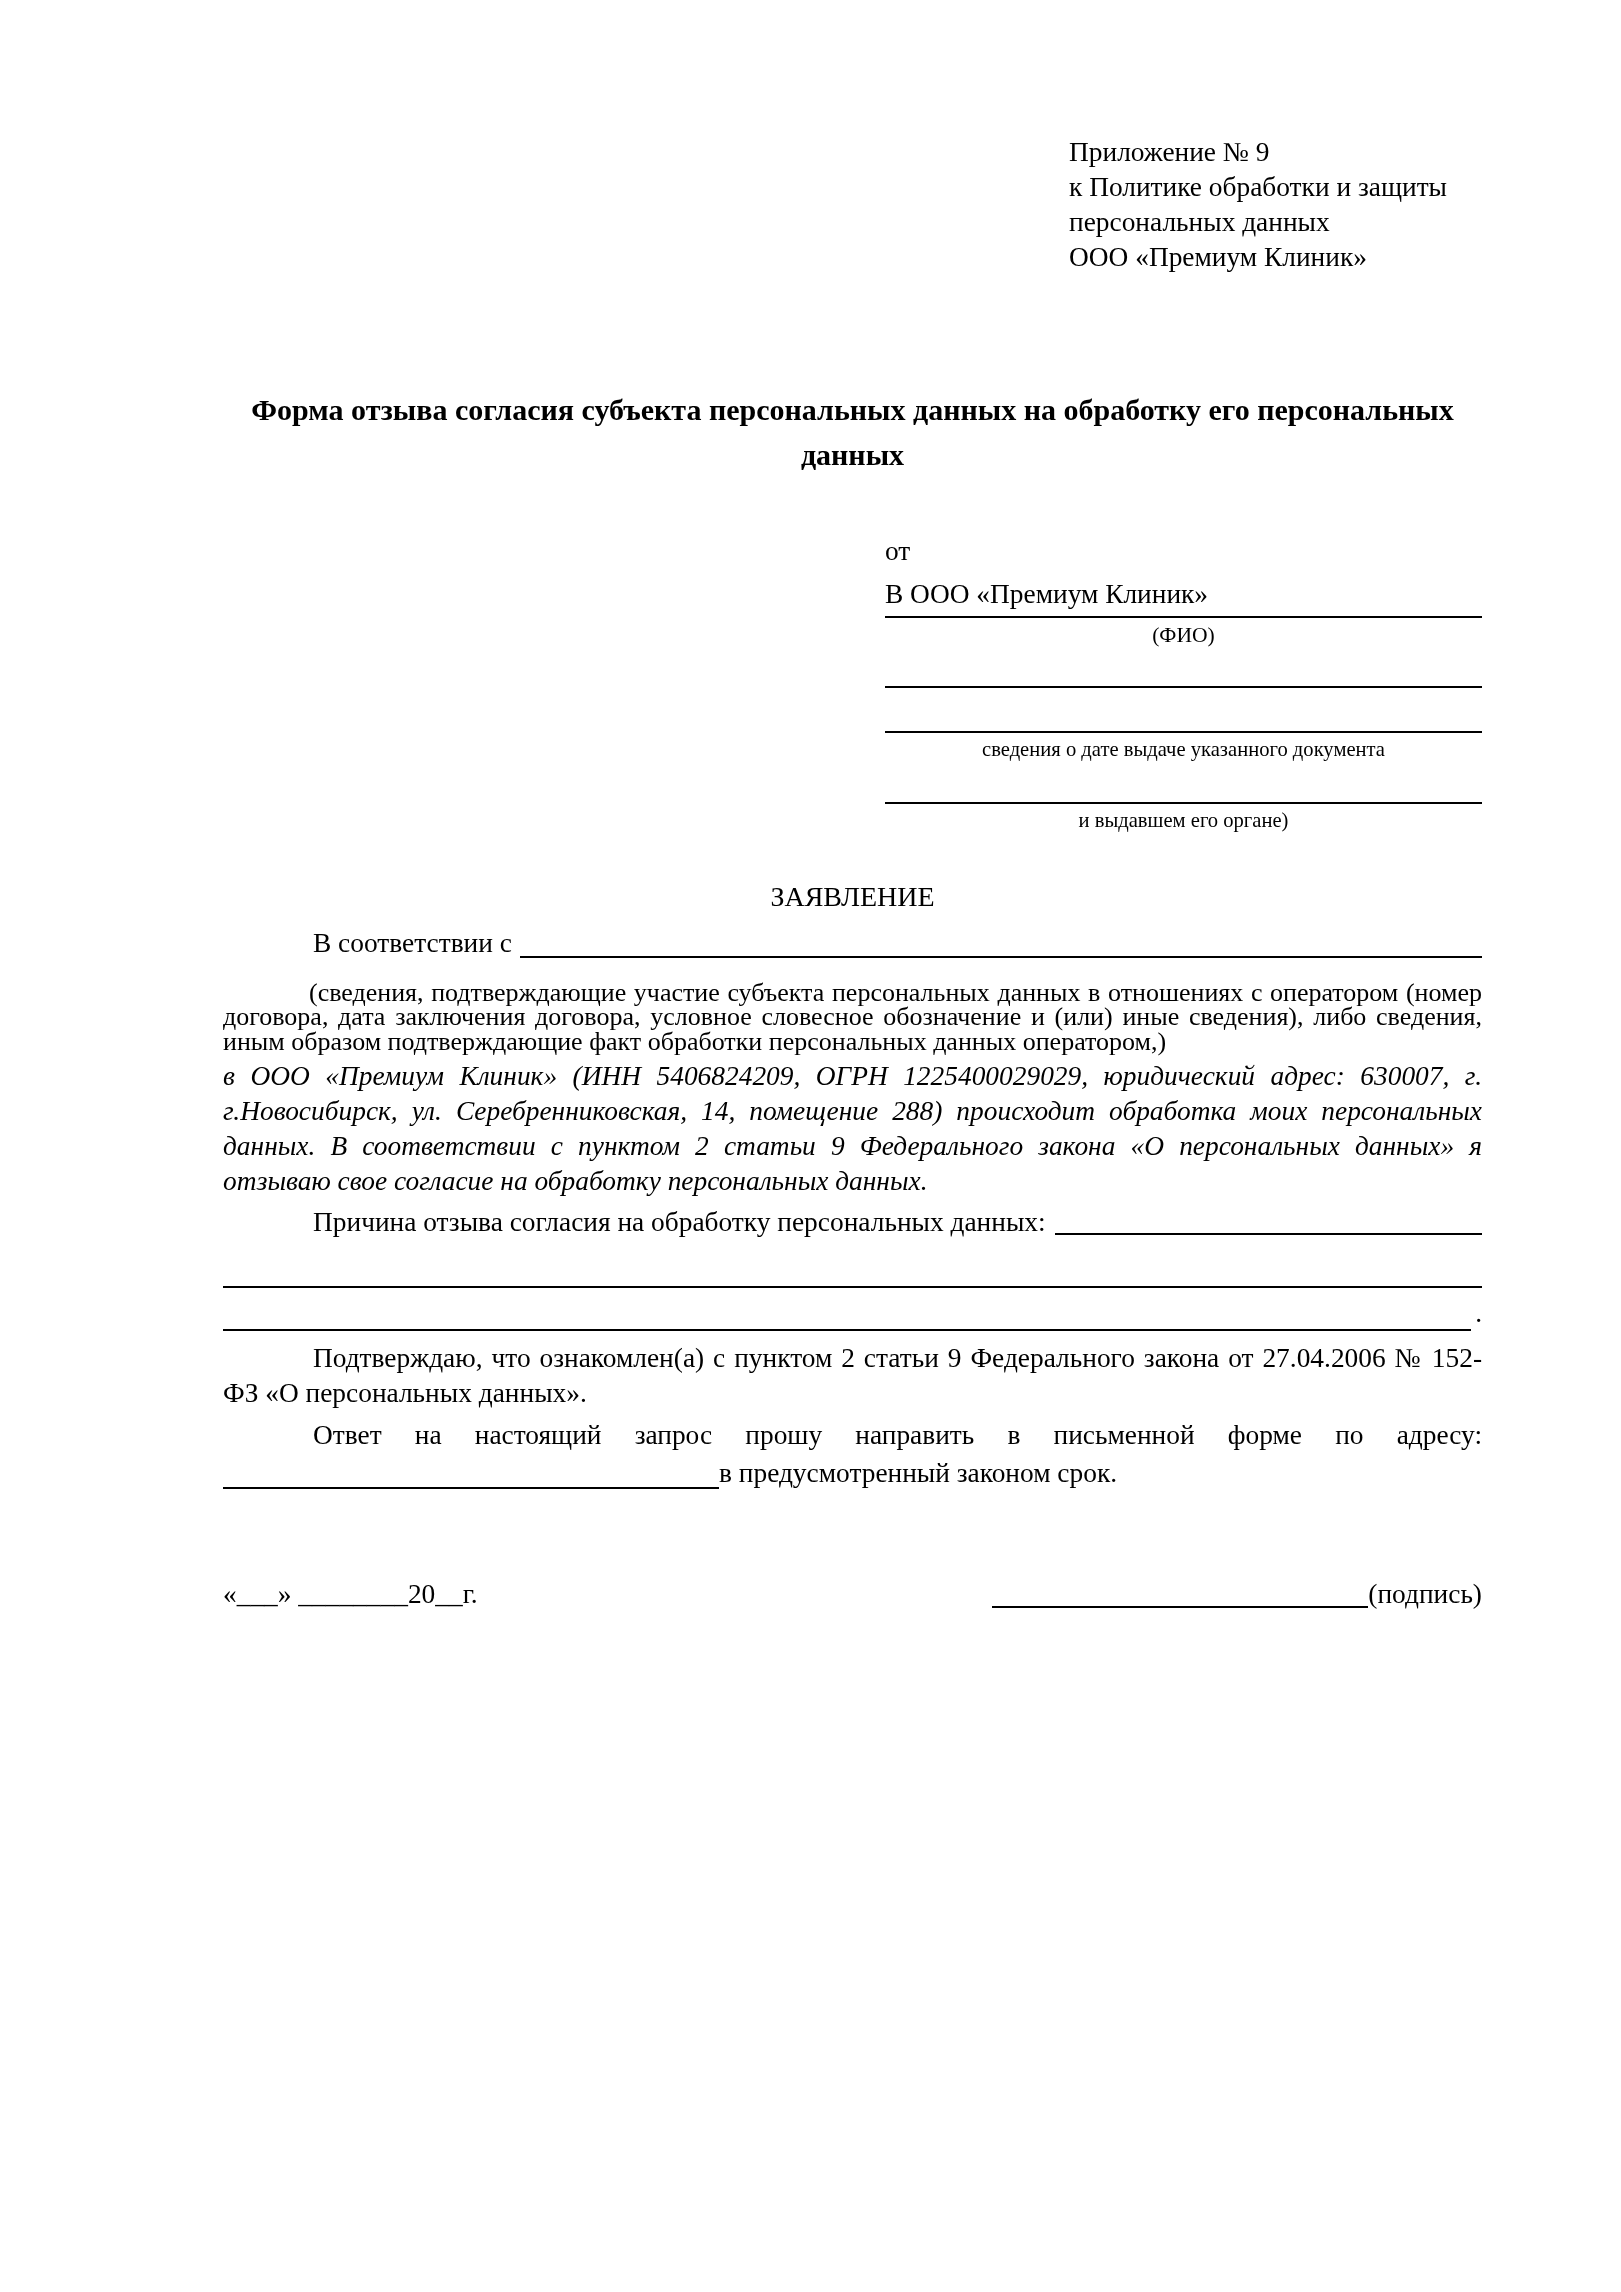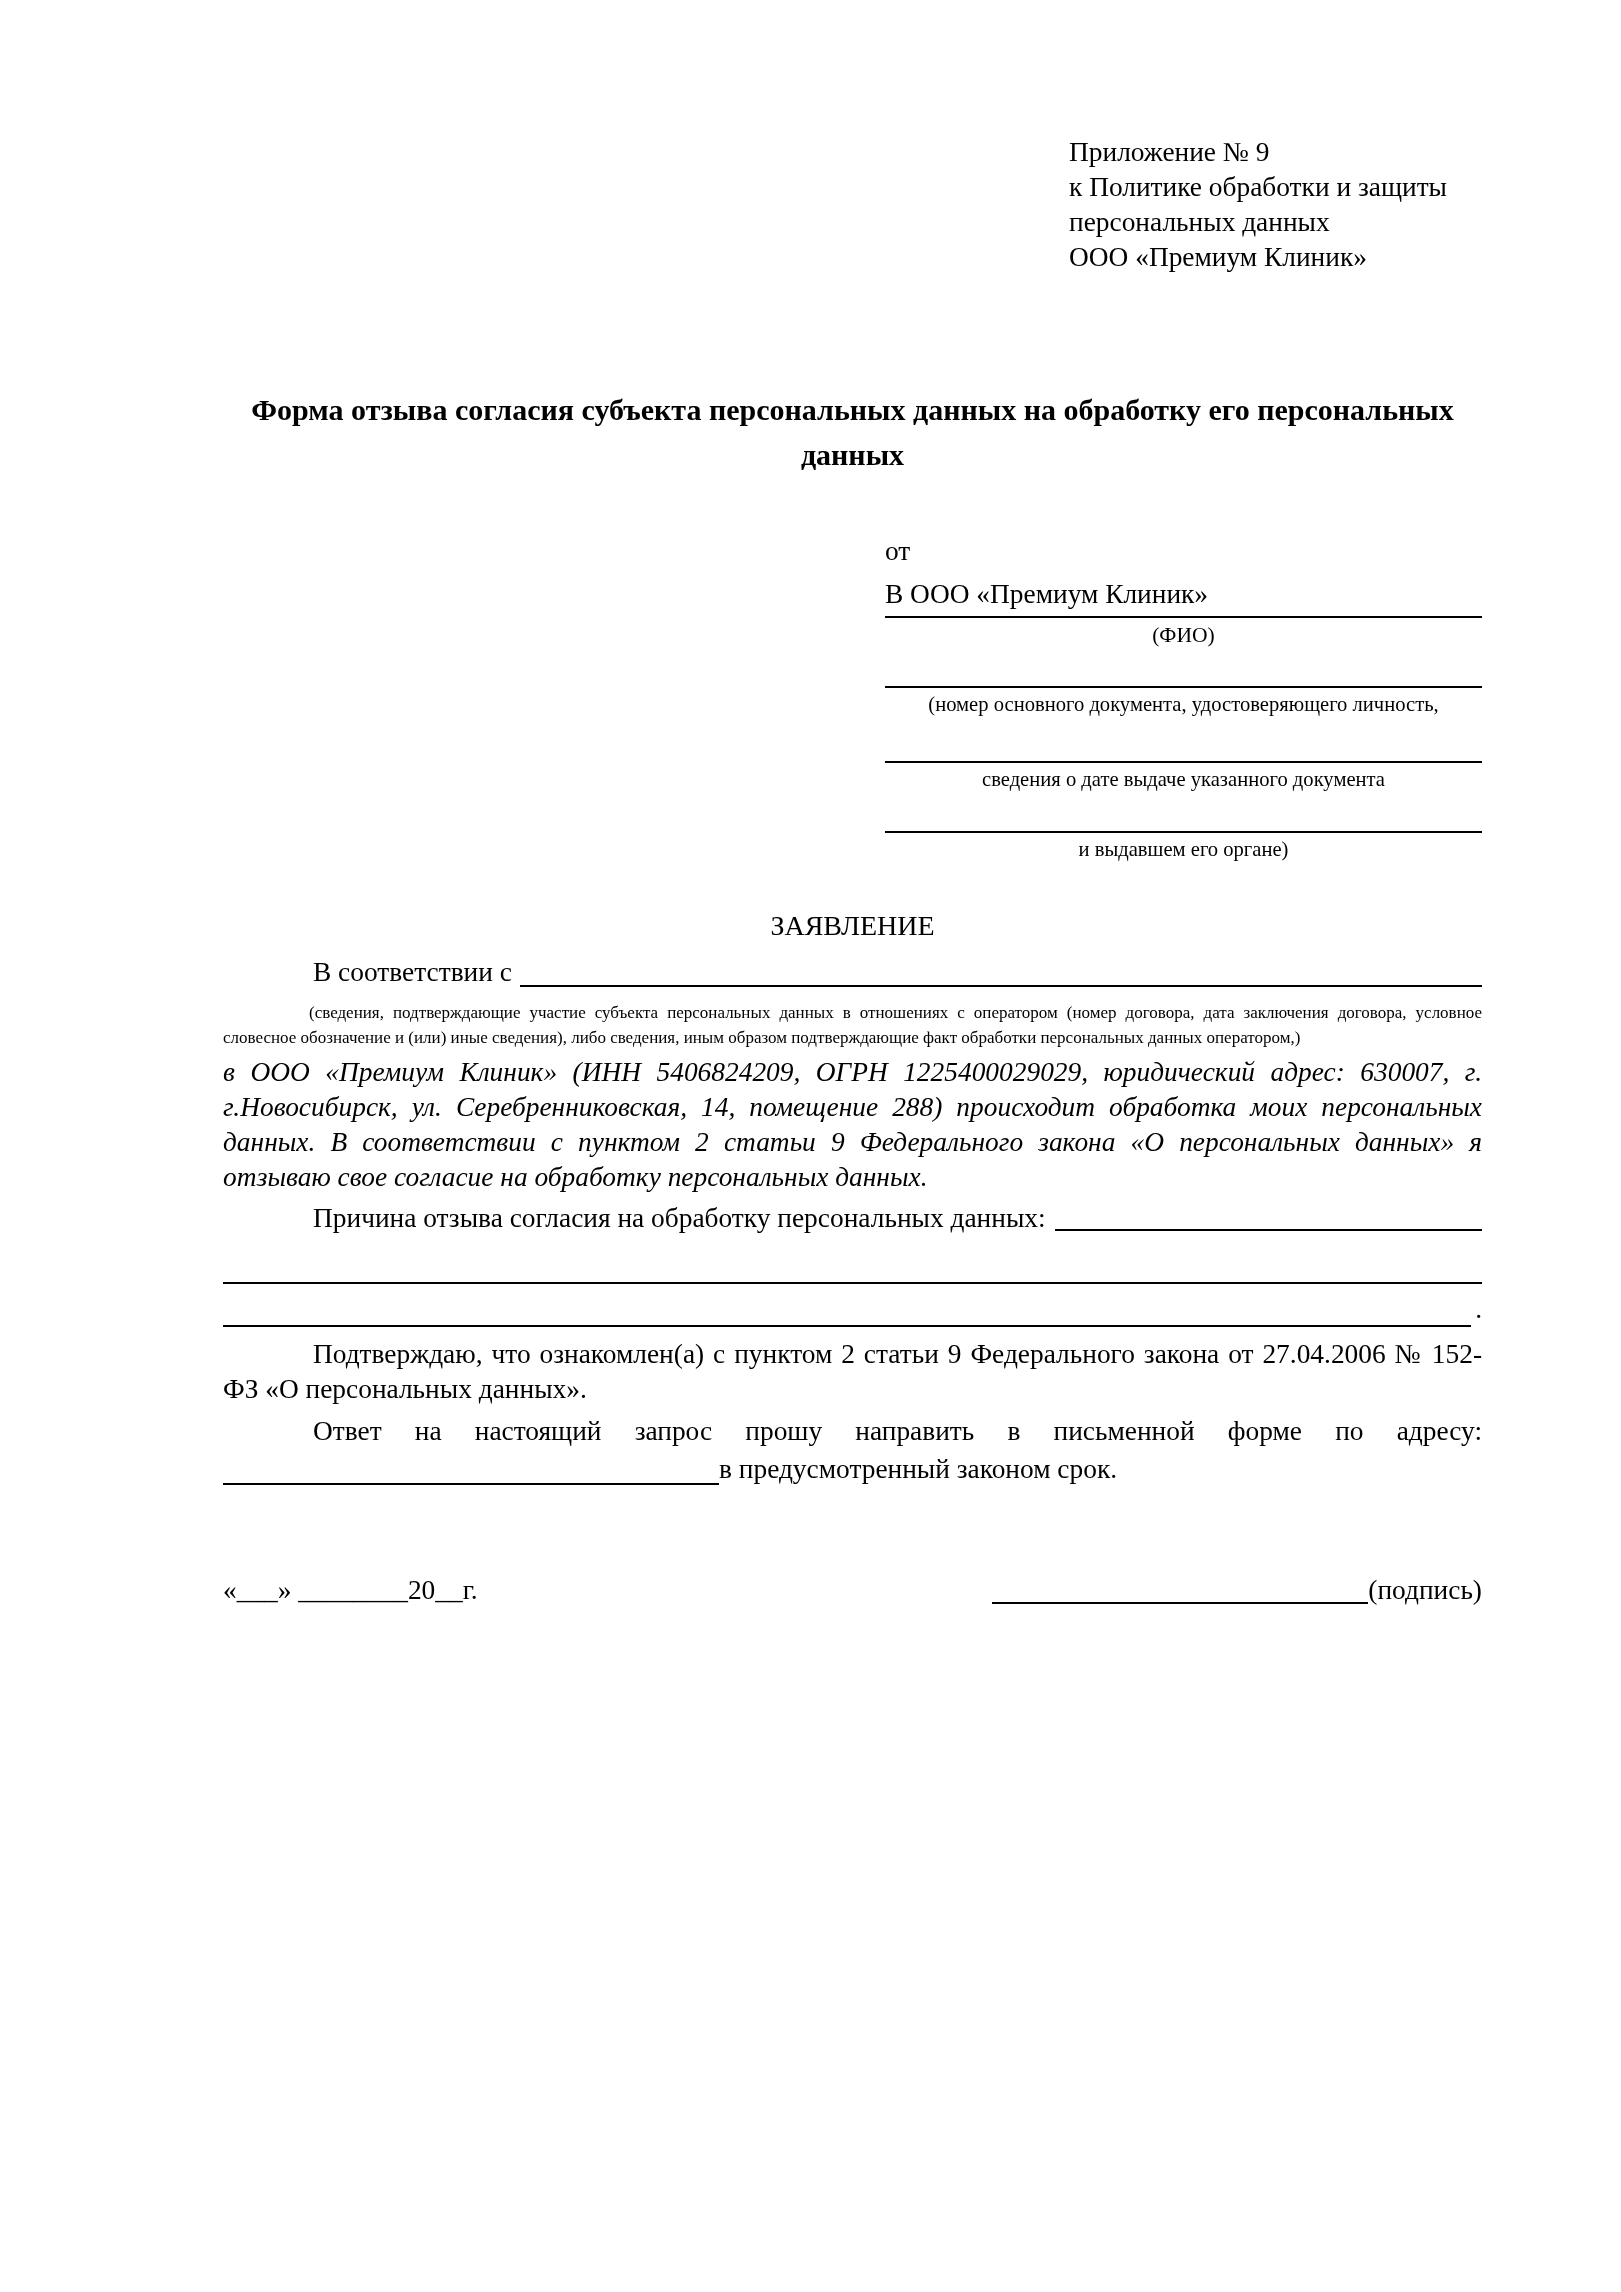--- a/index.html
+++ b/index.html
@@ -56,25 +56,25 @@
     flex: 1 1 auto;
     border-bottom: 2.9px solid #000;
     margin-bottom: 5.9px;
     min-width: 19.6px;
   }
 
   .intro-row { margin-top: 7.8px; line-height: 41px; padding-left: 90px; }
   .intro-row .intro-text { white-space: nowrap; padding-right: 7.8px; }
 
   .note {
-    font-size: 17px;
+    font-size: 26px;
     line-height: 24.5px;
     text-align: justify;
     text-indent: 86px;
-    margin-top: 8px;
+    margin-top: 17px;
   }
 
   .body-par { text-align: justify; line-height: 35px; margin-top: 4.9px; font-style: italic; }
 
   .reason-row { line-height: 37px; margin-top: 4.9px; padding-left: 90px; }
   .reason-row .reason-text { white-space: nowrap; padding-right: 9.8px; }
 
   .blank-line-1 { height: 45px; border-bottom: 2.9px solid #000; }
   .blank-line-2 { height: 47px; line-height: 43px; }
   .blank-line-2 .fill { margin-bottom: 3.9px; margin-right: 3.9px; }
@@ -123,21 +123,20 @@
   </div>
 
   <div class="doc-title">Форма отзыва согласия субъекта персональных данных на обработку его персональных данных</div>
 
   <div class="addressee">
     <div class="addr-line">от</div>
     <div class="addr-line">В ООО «Премиум Клиник»</div>
     <div class="rule"></div>
     <div class="field-label fio">(ФИО)</div>
     <div class="rule gap38"></div>
-    <div class="field-label">(номер основного документа, удостоверяющего личность,</div>
     <div class="rule gap44"></div>
     <div class="field-label">сведения о дате выдаче указанного документа</div>
     <div class="rule gap40"></div>
     <div class="field-label">и выдавшем его органе)</div>
   </div>
 
   <div class="statement-heading">ЗАЯВЛЕНИЕ</div>
 
   <div class="flex-row intro-row">
     <span class="intro-text">В соответствии с</span>

